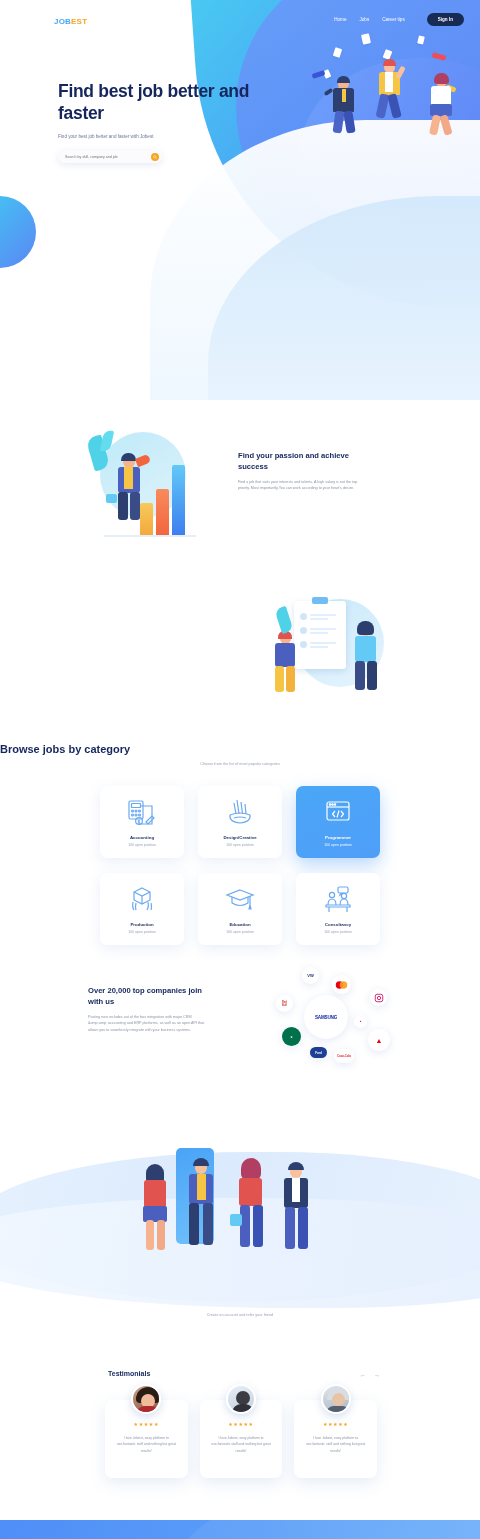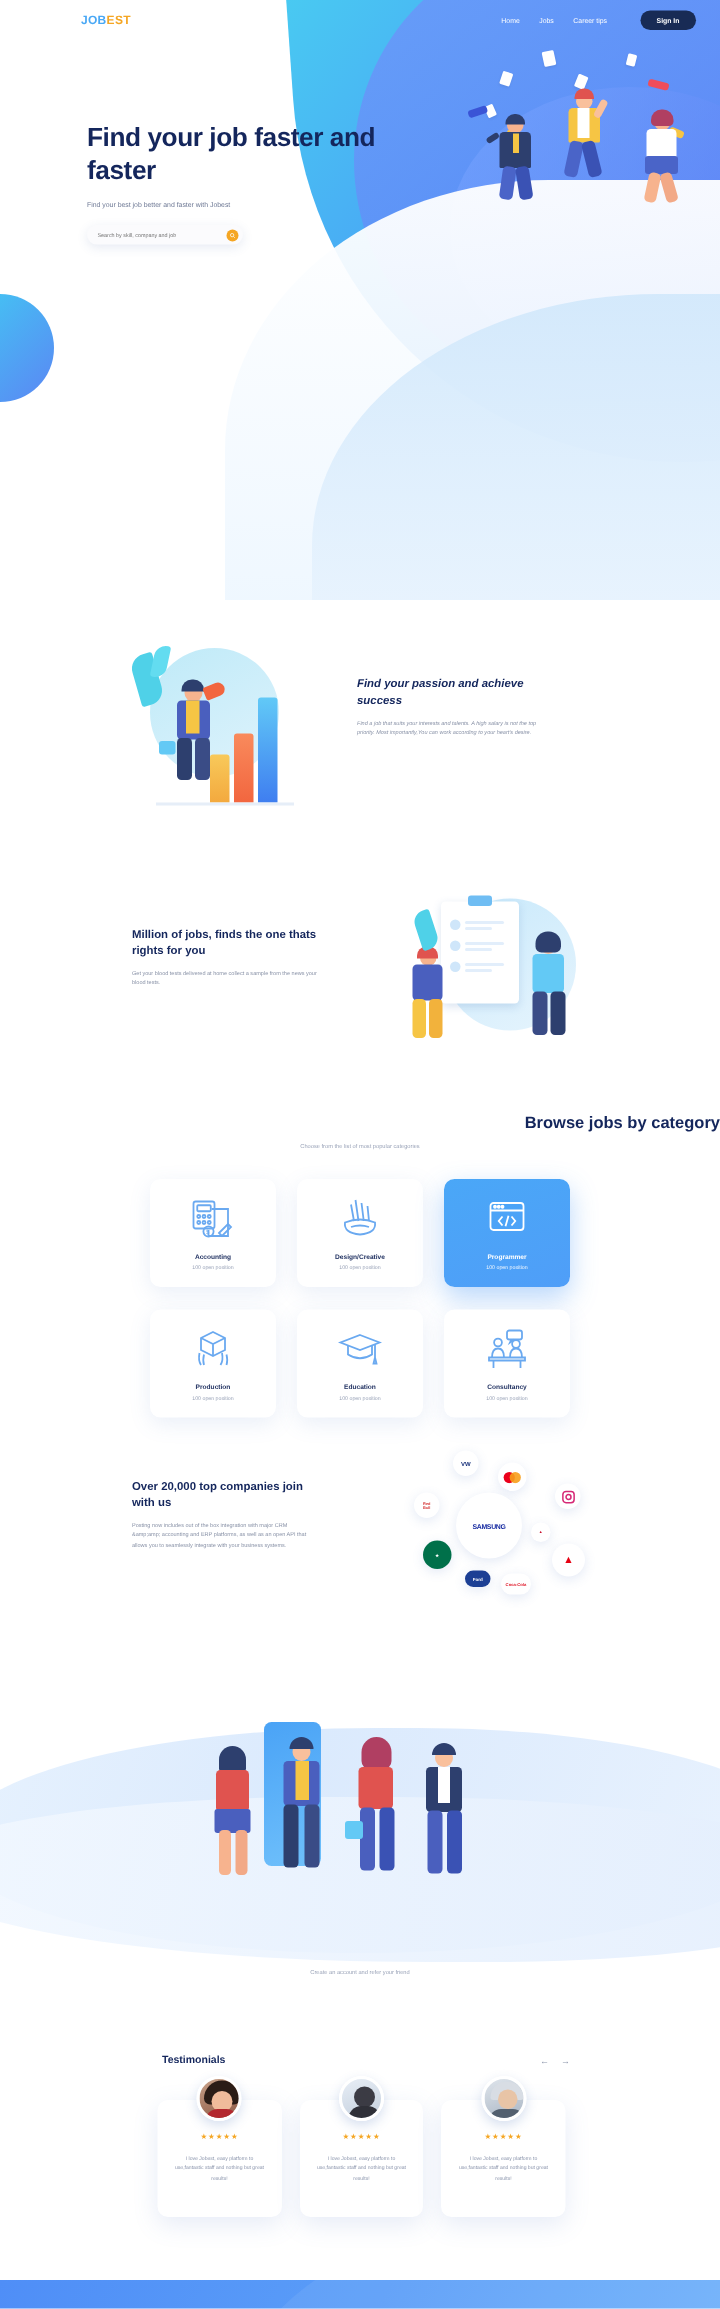--- a/index.html
+++ b/index.html
@@ -65,21 +65,21 @@
     left: -36px; top: 196px;
     width: 72px; height: 72px;
     border-radius: 50%;
     background: linear-gradient(135deg, #3fd0f3, #5b86f4);
   }
 
   
   .navbar {
     position: absolute; top: 0; left: 0;
     width: 480px; height: 26px;
-    display: flex; align-items: center;
+    display: flex; align-items: flex-end;
     padding: 0 16px;
     z-index: 40;
   }
   .logo { font-size: 8px; font-weight: 700; letter-spacing: .2px; margin-left: 38px; }
   .logo .a { color: #49a8f5; }
   .logo .b { color: #f5a623; }
   .nav-links { margin-left: auto; display: flex; align-items: center; gap: 13px; }
   .nav-links a {
     font-size: 4.6px; color: #ffffff; text-decoration: none; font-weight: 500;
   }
@@ -125,21 +125,21 @@
 
   
   .sec { position: relative; width: 480px; }
   .sec-h {
     font-size: 7.6px; font-weight: 700; line-height: 1.45; color: #14265c;
   }
   .sec-p { margin-top: 7px; font-size: 3.7px; line-height: 1.75; color: #8a93a8; }
 
   
   .passion { height: 175px; }
-  .passion .txt { position: absolute; left: 238px; top: 50px; width: 130px; font-style: italic; }
+  .passion .txt { position: absolute; left: 238px; top: 50px; width: 130px; }
   .passion-ill { position: absolute; left: 78px; top: 28px; width: 150px; height: 125px; }
   .passion-circle {
     position: absolute; left: 22px; top: 4px; width: 86px; height: 86px;
     border-radius: 50%;
     background: linear-gradient(150deg, #bfeaf8, #dff3fc);
   }
   .bar { position: absolute; bottom: 18px; border-radius: 2px 2px 0 0; }
 
   
   .million { height: 150px; }
@@ -152,21 +152,21 @@
   .clipboard {
     position: absolute; left: 32px; top: 8px; width: 52px; height: 68px;
     background: #fff; border-radius: 3px; box-shadow: 0 2px 6px rgba(60,110,180,.18);
   }
   .cb-row { position: absolute; left: 6px; width: 40px; height: 7px; }
   .cb-dot { position: absolute; width: 7px; height: 7px; border-radius: 50%; background: #cfe6fa; }
   .cb-line { position: absolute; left: 10px; height: 2px; border-radius: 1px; background: #e2eefb; }
 
   
   .cats { height: 230px; padding-top: 18px; }
-  .cats-title { text-align: right; font-size: 11px; font-weight: 700; color: #14265c; }
+  .cats-title { text-align: left; font-size: 11px; font-weight: 700; color: #14265c; }
   .cats-sub { text-align: center; font-size: 3.8px; color: #9aa3b8; margin-top: 7px; }
   .cat-grid {
     margin: 20px auto 0; width: 280px;
     display: grid; grid-template-columns: repeat(3, 1fr); gap: 15px 14px;
   }
   .cat-card {
     height: 72px; background: #fff; border-radius: 7px;
     box-shadow: 0 4px 14px rgba(90,130,200,.13);
     display: flex; flex-direction: column; align-items: center; justify-content: center;
     cursor: pointer;
@@ -273,21 +273,21 @@
       </div>
       <div class="nav-links">
         <a href="#">Home</a>
         <a href="#">Jobs</a>
         <a href="#">Career tips</a>
         <button class="signin-btn">Sign In</button>
       </div>
     </nav>
 
     <div class="hero-content">
-      <h1 class="hero-title">Find your job faster and faster</h1>
+      <h1 class="hero-title">Find best job better and faster</h1>
       <p class="hero-sub">Find your best job better and faster with Jobest</p>
       <div class="search-bar">
         <input type="text" placeholder="Search by skill, company and job" style="">
         <button class="search-go">
           <svg width="4" height="4" viewBox="0 0 16 16" fill="none" stroke="#fff" stroke-width="2">
             <circle cx="7" cy="7" r="4.5"></circle>
               <line x1="10.5" y1="10.5" x2="14" y2="14"></line>
           </svg>
         </button>
       </div>
@@ -357,24 +357,20 @@
         <div style="position:absolute;left:-6px;top:40px;width:11px;height:9px;background:#63c9f5;border-radius:2px"></div>
       </div>
     </div>
     <div class="txt">
       <h2 class="sec-h">Find your passion and achieve success</h2>
       <p class="sec-p">Find a job that suits your interests and talents. A high salary is not the top priority. Most importantly,You can work according to your heart's desire.</p>
     </div>
   </section>
 
   <section class="sec million">
-    <div class="txt">
-      <h2 class="sec-h">Million of jobs, finds the one thats rights for you</h2>
-      <p class="sec-p">Get your blood tests delivered at home collect a sample from the news your blood tests.</p>
-    </div>
     <div class="million-ill">
       <div class="m-circle"></div>
       <div class="clipboard">
         <div style="position:absolute;left:18px;top:-4px;width:16px;height:7px;background:#6fbdf3;border-radius:2px"></div>
         <div class="cb-row" style="top:12px">
           <div class="cb-dot" style="left:0;top:0"></div>
           <div class="cb-line" style="top:1px;width:26px"></div>
           <div class="cb-line" style="top:5px;width:18px"></div>
         </div>
         <div class="cb-row" style="top:26px">

